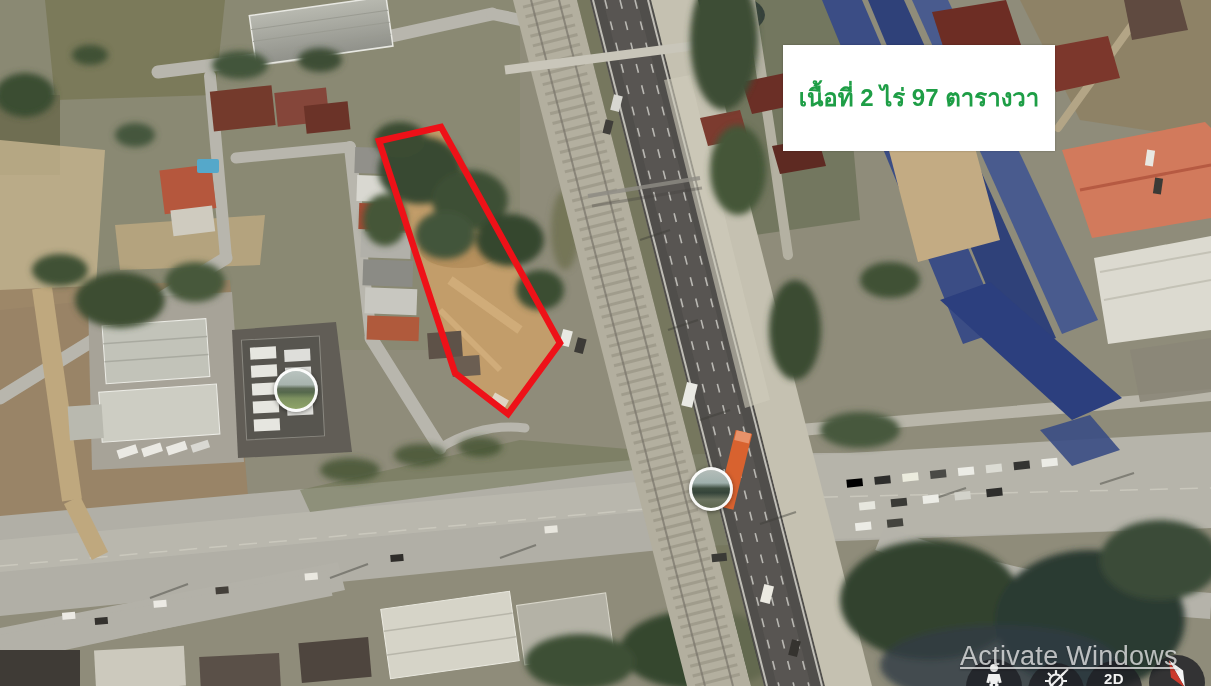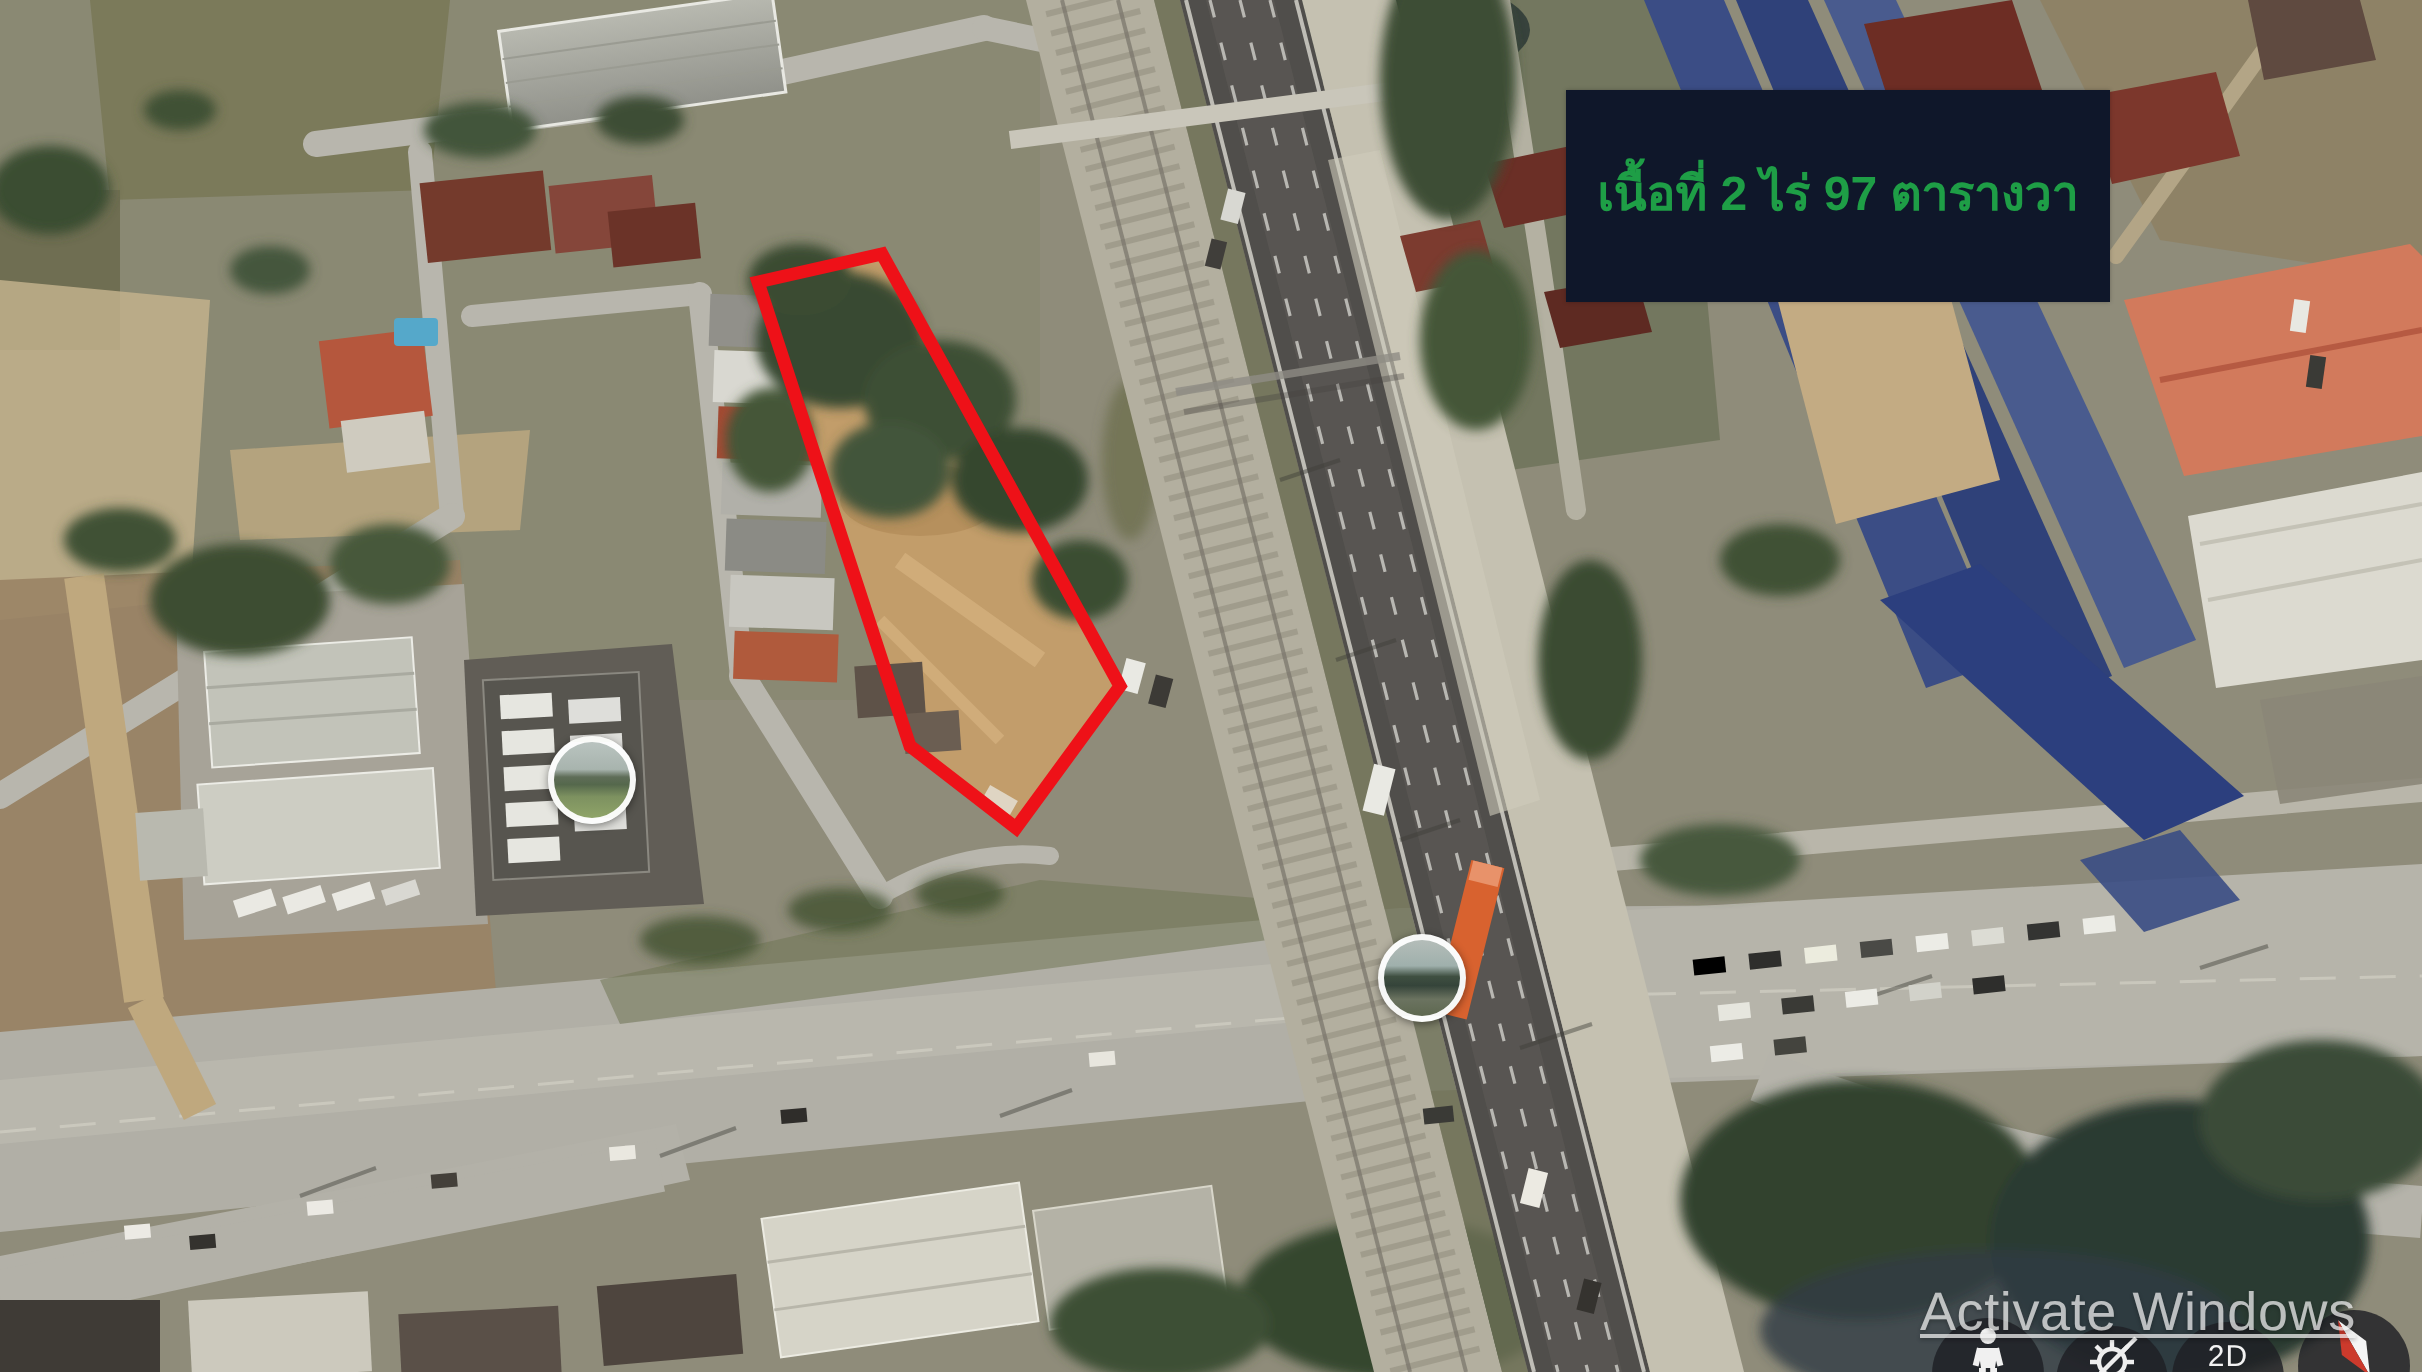--- a/index.html
+++ b/index.html
@@ -2,40 +2,40 @@
 <html><head>
 <meta charset="utf-8">
 <style>
   html,body{margin:0;padding:0;background:#222;}
   .stage{position:relative;width:1211px;height:686px;overflow:hidden;
          font-family:"Liberation Sans",sans-serif;background:#8f8c7a;}
   .stage svg.scene{position:absolute;left:0;top:0;}
 
   
   .ann-box{position:absolute;left:783px;top:45px;width:272px;height:106px;
-           background:#0f172a;box-shadow:0 0 2px rgba(0,0,0,.25);
+           background:#ffffff;box-shadow:0 0 2px rgba(0,0,0,.25);
            display:flex;flex-direction:column;align-items:center;justify-content:center;
            gap:10px;overflow:hidden;text-align:center;}
   .ann-line1{color:#1e9e46;font-size:24px;font-weight:bold;white-space:nowrap;line-height:1.25;}
   .ann-line2{color:#e81a2c;font-size:23px;font-weight:bold;white-space:nowrap;line-height:1.2;}
 
   
   .photo-marker{position:absolute;width:44px;height:44px;border-radius:50%;
                 border:3px solid rgba(255,255,255,.95);box-sizing:border-box;
                 box-shadow:0 1px 4px rgba(0,0,0,.45);cursor:pointer;}
   .photo-marker.m1{left:274px;top:368px;
      background:linear-gradient(180deg,#b9c3bf 0%,#a8b4ae 36%,#5f6d58 46%,#55684c 56%,#7d9160 72%,#8fa468 100%);}
   .photo-marker.m2{left:689px;top:467px;
      background:linear-gradient(180deg,#b4bdb9 0%,#9fb0ac 34%,#3f4f41 48%,#35443a 60%,#6b7360 78%,#5e6850 100%);}
 
   
   .ctrl{position:absolute;width:56px;height:56px;border-radius:50%;
         background:rgba(30,32,36,.82);display:flex;justify-content:center;
         align-items:flex-start;cursor:pointer;}
-  .ctrl-2d{color:#f2f2f2;font-weight:normal;font-size:15px;letter-spacing:.5px;margin-top:9px;}
+  .ctrl-2d{color:#f2f2f2;font-weight:bold;font-size:15px;letter-spacing:.5px;margin-top:9px;}
 
   .watermark{position:absolute;left:960px;top:641px;font-size:27px;font-weight:300;
              color:#ececec;opacity:.75;letter-spacing:.3px;pointer-events:none;
              text-shadow:0 1px 2px rgba(0,0,0,.35);z-index:30;text-decoration:underline;}
   .ctrl{z-index:20;}
 </style>
 </head>
 <body>
 
 <div class="stage">

